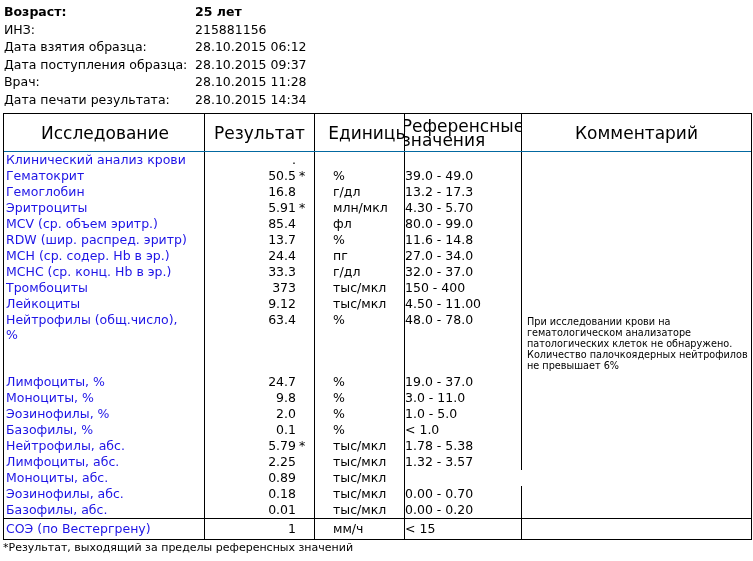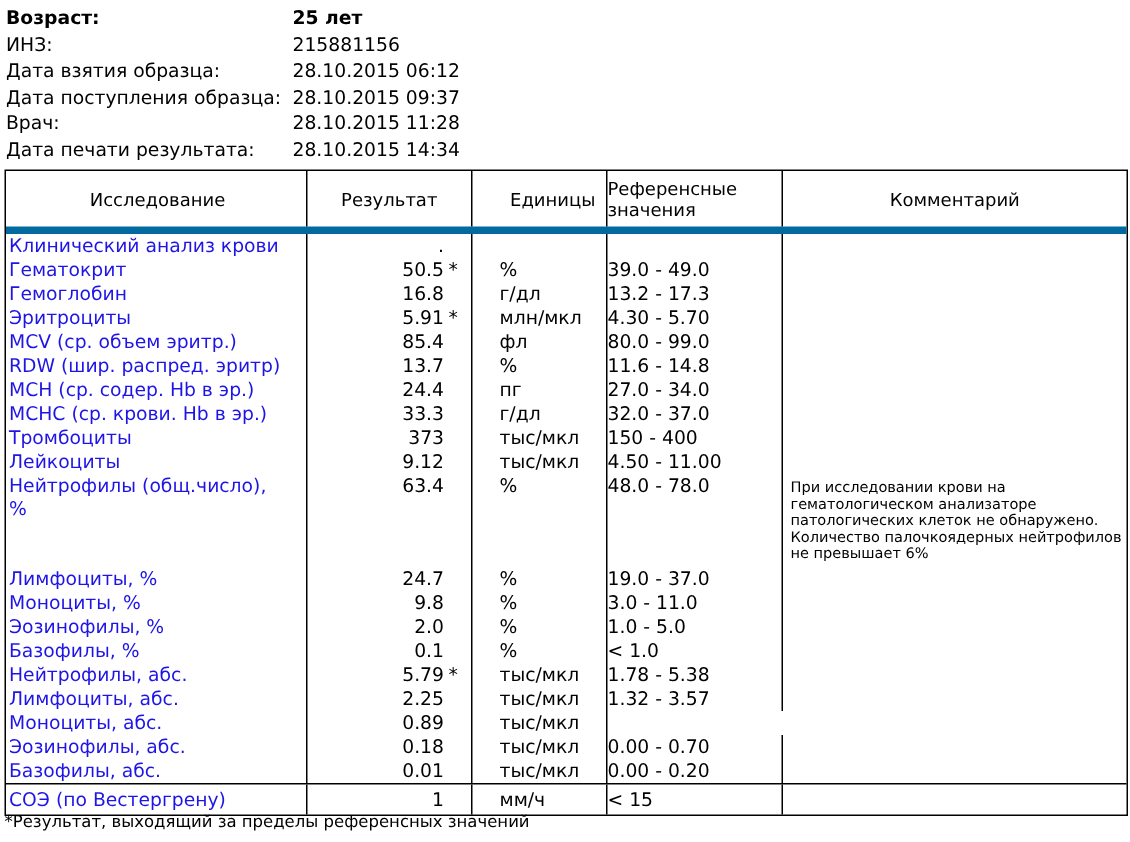--- a/index.html
+++ b/index.html
@@ -13,22 +13,22 @@
   .meta-row{display:flex;line-height:17.5px;}
   .meta-row .label{width:191px;flex:0 0 191px;}
   .meta-row.bold{font-weight:bold;align-items:center;}
   
   .lab-table{
     position:absolute;top:113px;left:3px;
     border:1px solid #000;background:#fff;font-size:12.5px;
   }
   .t-row{display:flex;height:16px;line-height:16px;}
   .t-row.header{
-    height:37px;border-bottom:5px solid #0369a1;
-    font-size:12px;text-align:center;
+    height:37px;border-bottom:1px solid #0369a1;
+    font-size:17px;text-align:center;
   }
   .t-row.header .cell{display:flex;align-items:center;justify-content:center;line-height:14px;}
   .t-row.tall{height:62px;}
   .t-row.rule-above{border-top:1px solid #000;height:20px;line-height:19px;}
   .cell{box-sizing:border-box;overflow:hidden;}
   .c-name{width:200px;flex:0 0 200px;padding-left:2px;color:#1e14e6;white-space:pre-line;}
   .t-row.tall .c-name{line-height:15px;}
   .t-row.header .c-name{color:#000;}
   .c-result{width:110px;flex:0 0 110px;border-left:1px solid #000;display:flex;}
   .c-result .val{flex:1;text-align:right;}
@@ -145,21 +145,21 @@
         <div class="cell c-name">MCH (ср. содер. Hb в эр.)</div>
         <div class="cell c-result">
           <span class="val">24.4</span>
           <span class="flag"></span>
         </div>
         <div class="cell c-unit">пг</div>
         <div class="cell c-ref">27.0 - 34.0</div>
         <div class="cell c-comment"></div>
       </div>
       <div class="t-row">
-        <div class="cell c-name">MCHC (ср. крови. Hb в эр.)</div>
+        <div class="cell c-name">MCHC (ср. конц. Hb в эр.)</div>
         <div class="cell c-result">
           <span class="val">33.3</span>
           <span class="flag"></span>
         </div>
         <div class="cell c-unit">г/дл</div>
         <div class="cell c-ref">32.0 - 37.0</div>
         <div class="cell c-comment"></div>
       </div>
       <div class="t-row">
         <div class="cell c-name">Тромбоциты</div>

